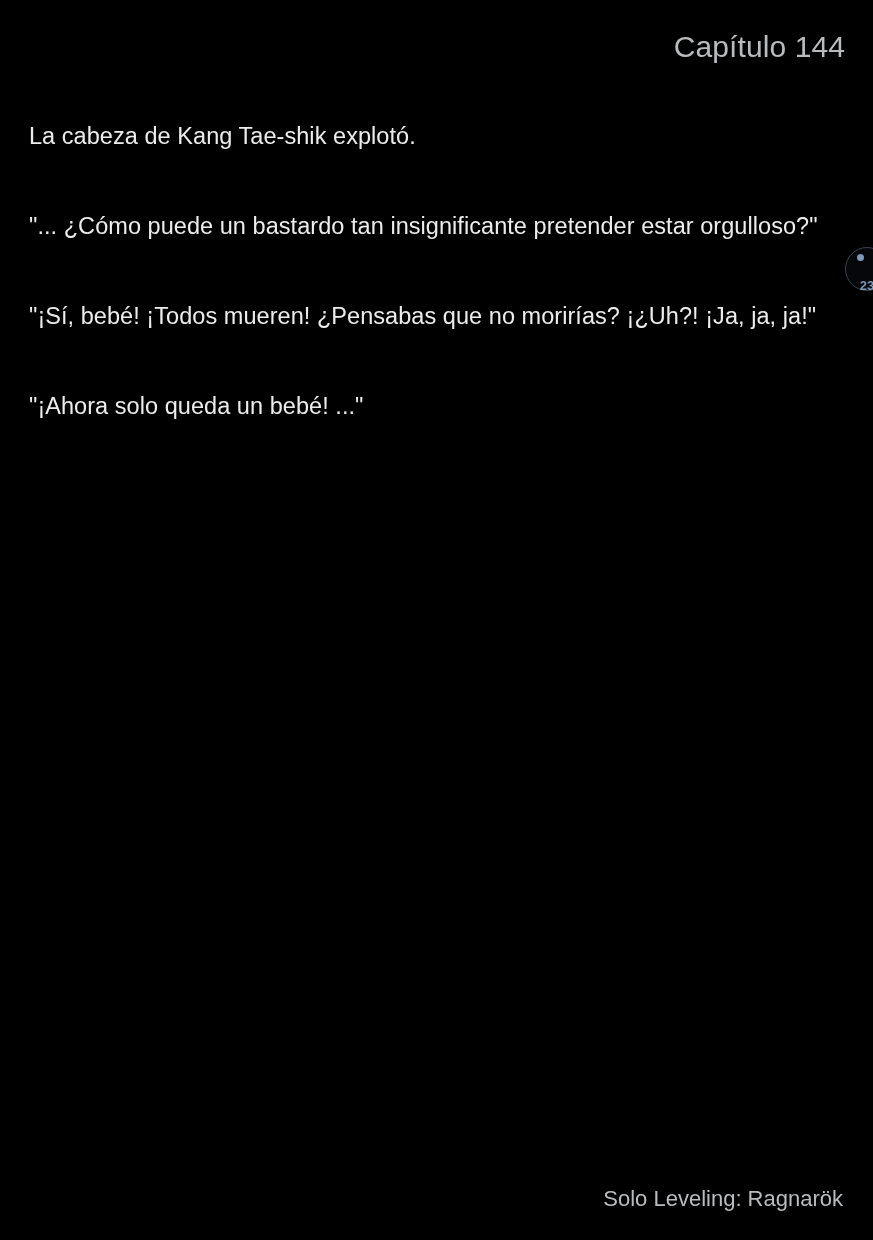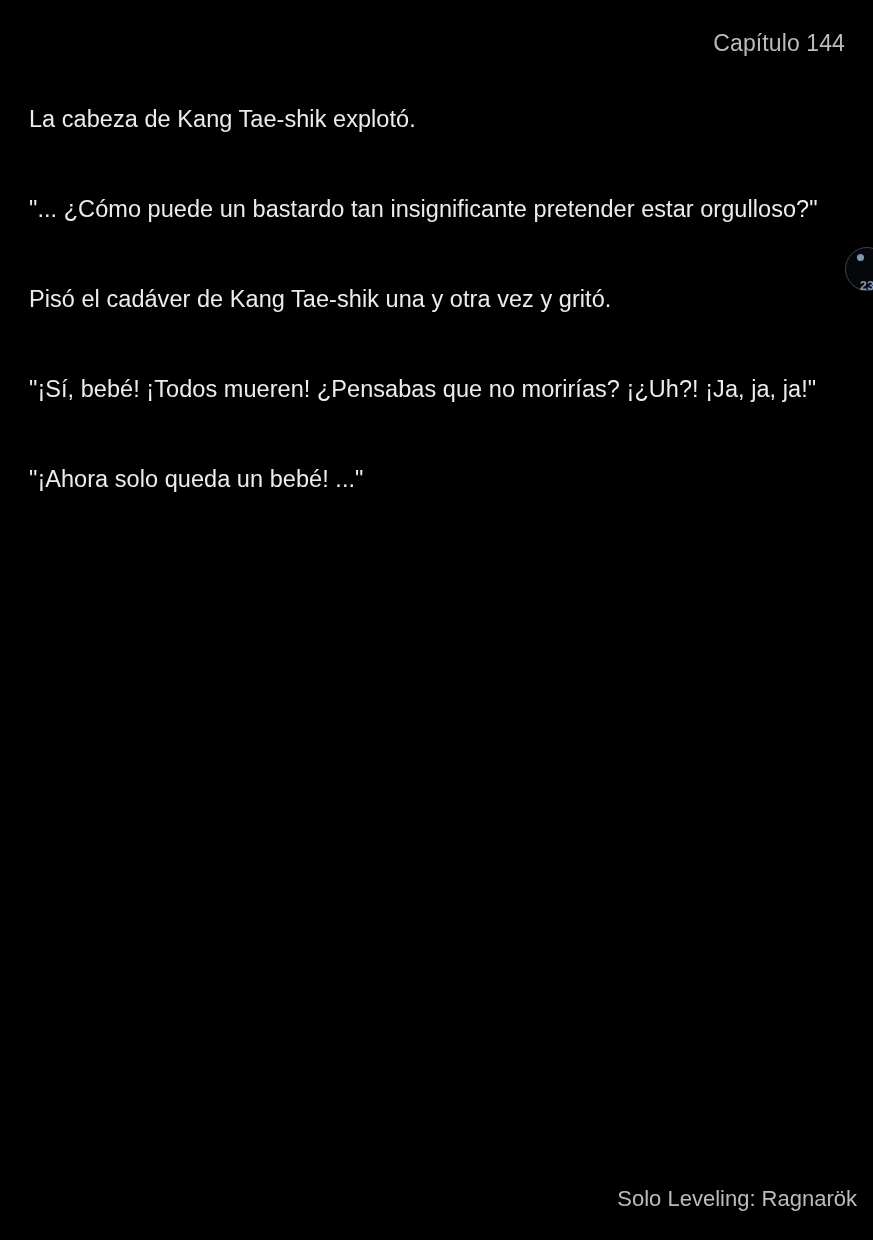--- a/index.html
+++ b/index.html
@@ -18,48 +18,48 @@
   .page {
     position: relative;
     width: 873px;
     height: 1240px;
     box-sizing: border-box;
   }
   .chapter-header {
     position: absolute;
     top: 30px;
     right: 28px;
-    font-size: 23px;
+    font-size: 30px;
     color: #b9bcbf;
     letter-spacing: 0.1px;
     font-weight: 400;
   }
   .content {
     position: absolute;
-    top: 99px;
+    top: 116px;
     left: 29px;
     width: 800px;
   }
   .para {
     font-size: 23.5px;
     line-height: 41px;
     color: #ececed;
     margin: 0 0 49px 0;
     font-weight: 400;
     letter-spacing: 0.05px;
   }
   .footer {
     position: absolute;
     bottom: 28px;
     left: 0;
     width: 873px;
     display: flex;
     justify-content: flex-end;
     gap: 28px;
-    padding-right: 16px;
+    padding-right: 30px;
     box-sizing: border-box;
   }
   .footer-item {
     font-size: 22px;
     color: #b9bcbf;
     font-weight: 400;
   }
   .comment-bubble {
     position: absolute;
     top: 247px;
@@ -95,21 +95,20 @@
 </head>
 <body>
 
 <div class="page">
 
   <div class="chapter-header">Capítulo 144</div>
 
   <div class="content">
     <p class="para">La cabeza de Kang Tae-shik explotó.</p>
     <p class="para">"... ¿Cómo puede un bastardo tan insignificante pretender estar orgulloso?"</p>
-    <p class="para">Pisó el cadáver de Kang Tae-shik una y otra vez y gritó.</p>
     <p class="para">"¡Sí, bebé! ¡Todos mueren! ¿Pensabas que no morirías? ¡¿Uh?! ¡Ja, ja, ja!"</p>
     <p class="para">"¡Ahora solo queda un bebé! ..."</p>
   </div>
 
   <div class="comment-bubble">
     <span class="comment-dot"></span>
     <span class="comment-count">23</span>
   </div>
 
   <div class="footer">

